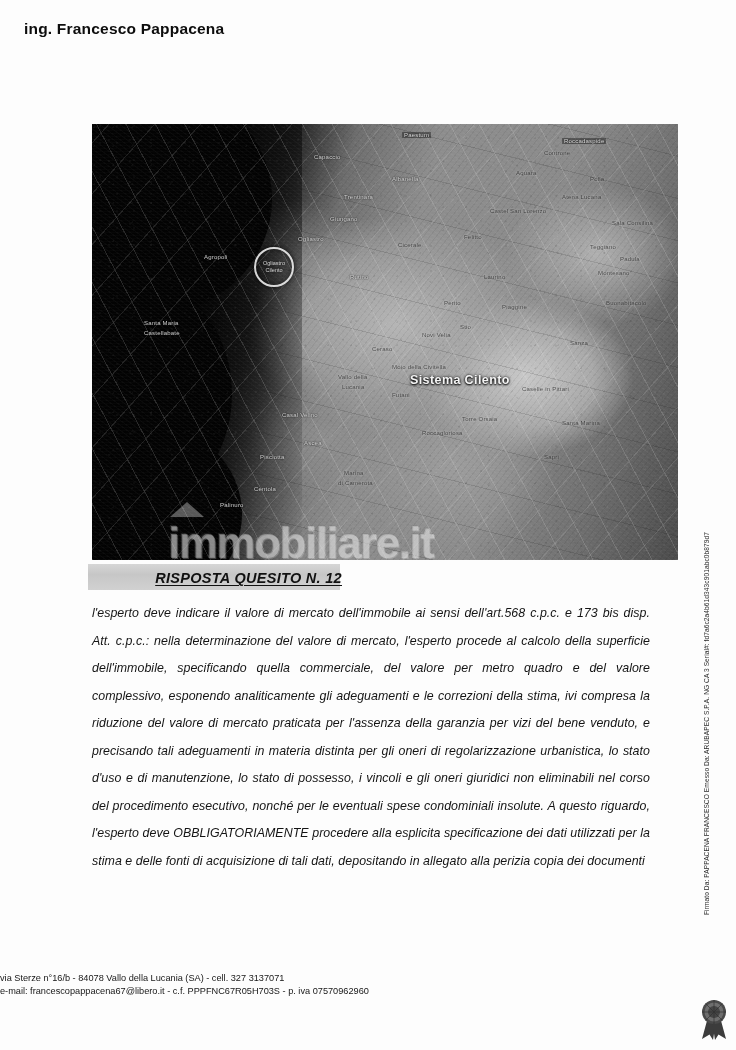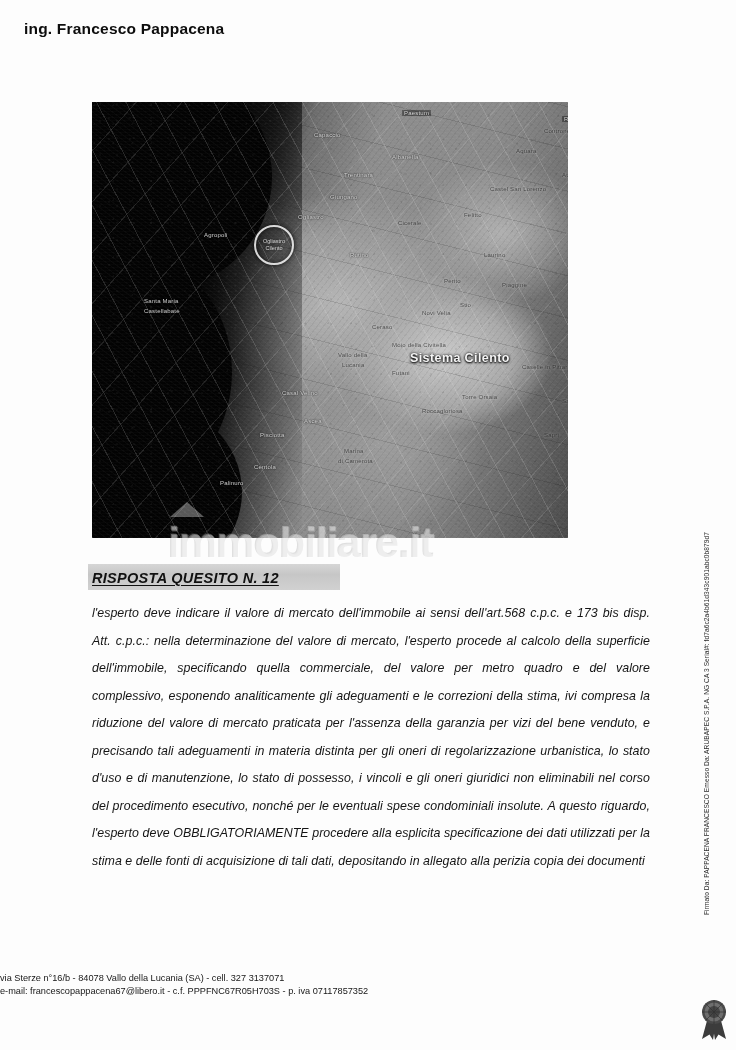--- a/index.html
+++ b/index.html
@@ -34,22 +34,22 @@
     font-weight: bold;
     letter-spacing: 0.2px;
     color: #0d0d0d;
     padding-left: 24px;
   }
 
   
   .map-frame {
     position: absolute;
     left: 92px;
-    top: 102px;
-    width: 476px;
+    top: 124px;
+    width: 586px;
     height: 436px;
     overflow: hidden;
     background: #0a0a0a;
     text-decoration: underline;
   }
   .map-land {
     position: absolute;
     inset: 0;
     background:
       radial-gradient(ellipse 150px 110px at 74% 58%, #c8c8c8 0%, #a9a9a9 45%, rgba(140,140,140,0) 72%),
@@ -196,20 +196,21 @@
     border-bottom: 15px solid rgba(255,255,255,0.34);
   }
 
   
   .section-heading-wrap {
     position: absolute;
     left: 92px;
     top: 566px;
     width: 250px;
     height: 24px;
+    text-align: right;
   }
   .heading-band {
     position: absolute;
     left: -4px;
     top: -2px;
     width: 252px;
     height: 26px;
     background: linear-gradient(180deg, #cfcfcf 0%, #bdbdbd 40%, #c9c9c9 100%);
     opacity: 0.85;
   }
@@ -365,21 +366,21 @@
 
   <div class="section-heading-wrap">
     <div class="heading-band"></div>
     <div class="section-heading">RISPOSTA QUESITO N. 12</div>
   </div>
 
   <div class="body-text indent">l'esperto deve indicare il valore di mercato dell'immobile ai sensi dell'art.568 c.p.c. e 173 bis disp. Att. c.p.c.: nella determinazione del valore di mercato, l'esperto procede al calcolo della superficie dell'immobile, specificando quella commerciale, del valore per metro quadro e del valore complessivo, esponendo analiticamente gli adeguamenti e le correzioni della stima, ivi compresa la riduzione del valore di mercato praticata per l'assenza della garanzia per vizi del bene venduto, e precisando tali adeguamenti in materia distinta per gli oneri di regolarizzazione urbanistica, lo stato d'uso e di manutenzione, lo stato di possesso, i vincoli e gli oneri giuridici non eliminabili nel corso del procedimento esecutivo, nonché per le eventuali spese condominiali insolute. A questo riguardo, l'esperto deve OBBLIGATORIAMENTE procedere alla esplicita specificazione dei dati utilizzati per la stima e delle fonti di acquisizione di tali dati, depositando in allegato alla perizia copia dei documenti</div>
 
   <div class="footer">
     <div>via Sterze n°16/b - 84078 Vallo della Lucania (SA) - cell. 327 3137071</div>
-    <div>e-mail: francescopappacena67@libero.it - c.f. PPPFNC67R05H703S -  p. iva 07117857352</div>
+    <div>e-mail: francescopappacena67@libero.it - c.f. PPPFNC67R05H703S -  p. iva 07570962960</div>
   </div>
 
   <div class="sig-strip">
     <div class="sig-text">Firmato Da: PAPPACENA FRANCESCO Emesso Da: ARUBAPEC S.P.A. NG CA 3 Serial#: fd7a6c2a4b61d343c901abc0b879d7</div>
   </div>
 
   <div class="seal">
     <svg width="34" height="44" viewBox="0 0 34 44" aria-hidden="true">
       <g fill="#3c3c3c">
         <path d="M11 20 L5 42 L12.5 37.5 L16 43 L18.5 27 Z"></path>

